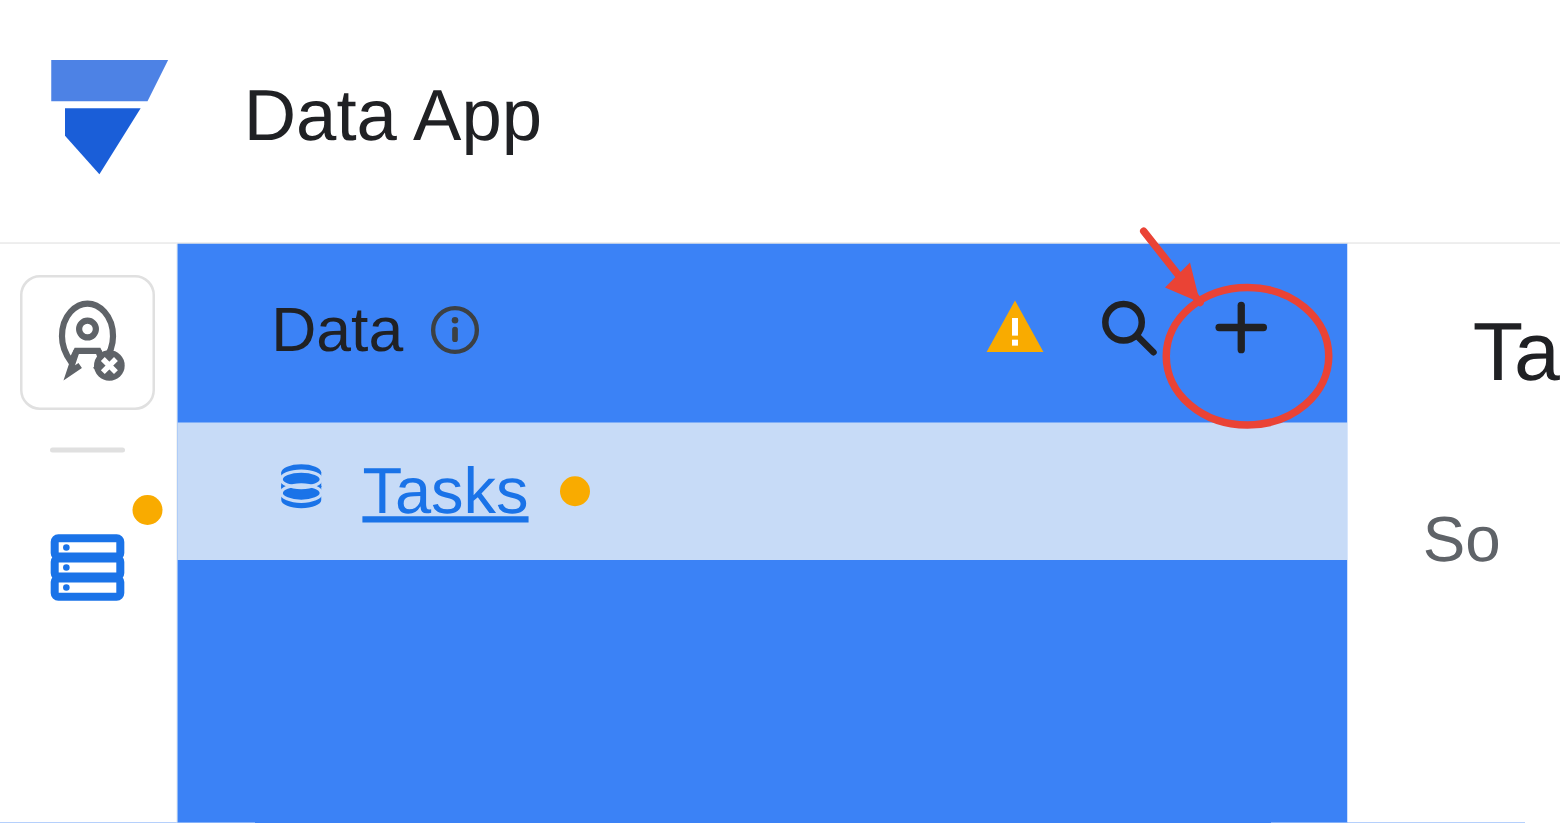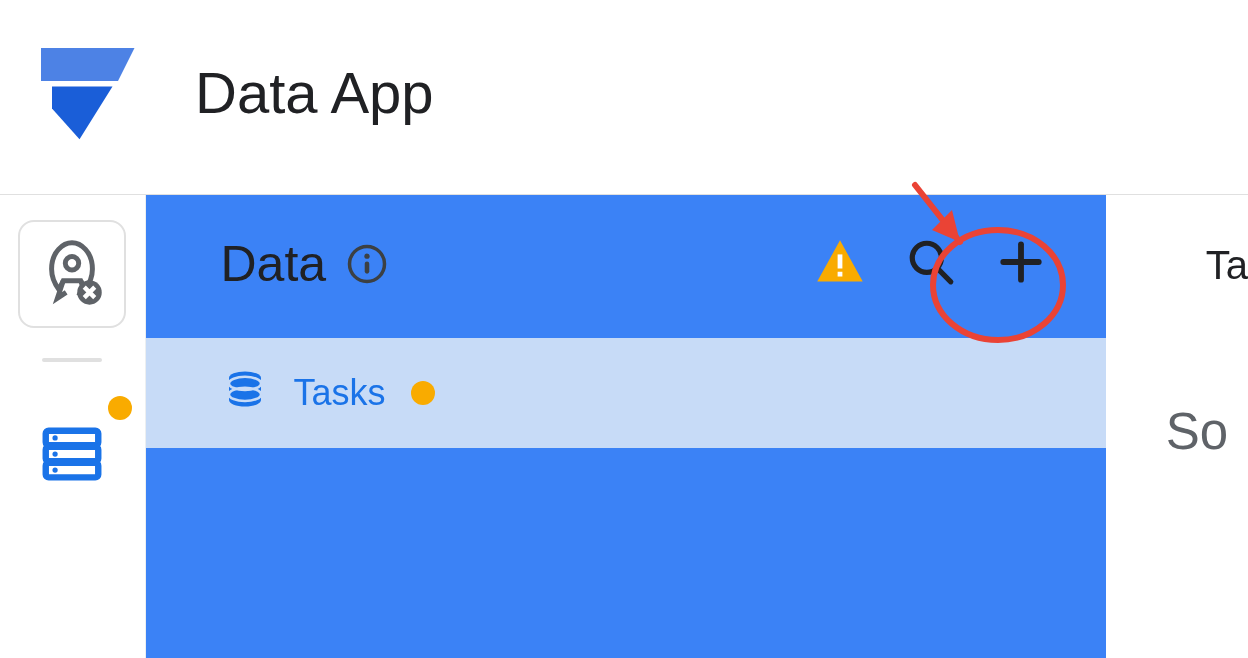--- a/index.html
+++ b/index.html
@@ -113,41 +113,42 @@
 
     .table-item {
       background: #c7dbf7;
       display: flex;
       align-items: center;
       height: 110px;
       padding-left: 75px;
       gap: 25px;
     }
     .table-name {
-      font-size: 36px;
+      font-size: 52px;
       color: #1a73e8;
       font-weight: 400;
+      text-decoration: underline;
     }
     .table-dot {
       width: 24px;
       height: 24px;
       background: #f9ab00;
       border-radius: 50%;
     }
 
     
     .right-sliver {
       flex: 1;
       padding-left: 60px;
       background: #fff;
       display: flex;
       flex-direction: column;
     }
     .right-header-text {
-      font-size: 40px;
+      font-size: 66px;
       color: #202124;
       padding-top: 48px;
       height: 175px;
       margin-left: 40px;
     }
     .right-row {
       font-size: 51px;
       color: #5f6368;
       padding-top: 32px;
     }

